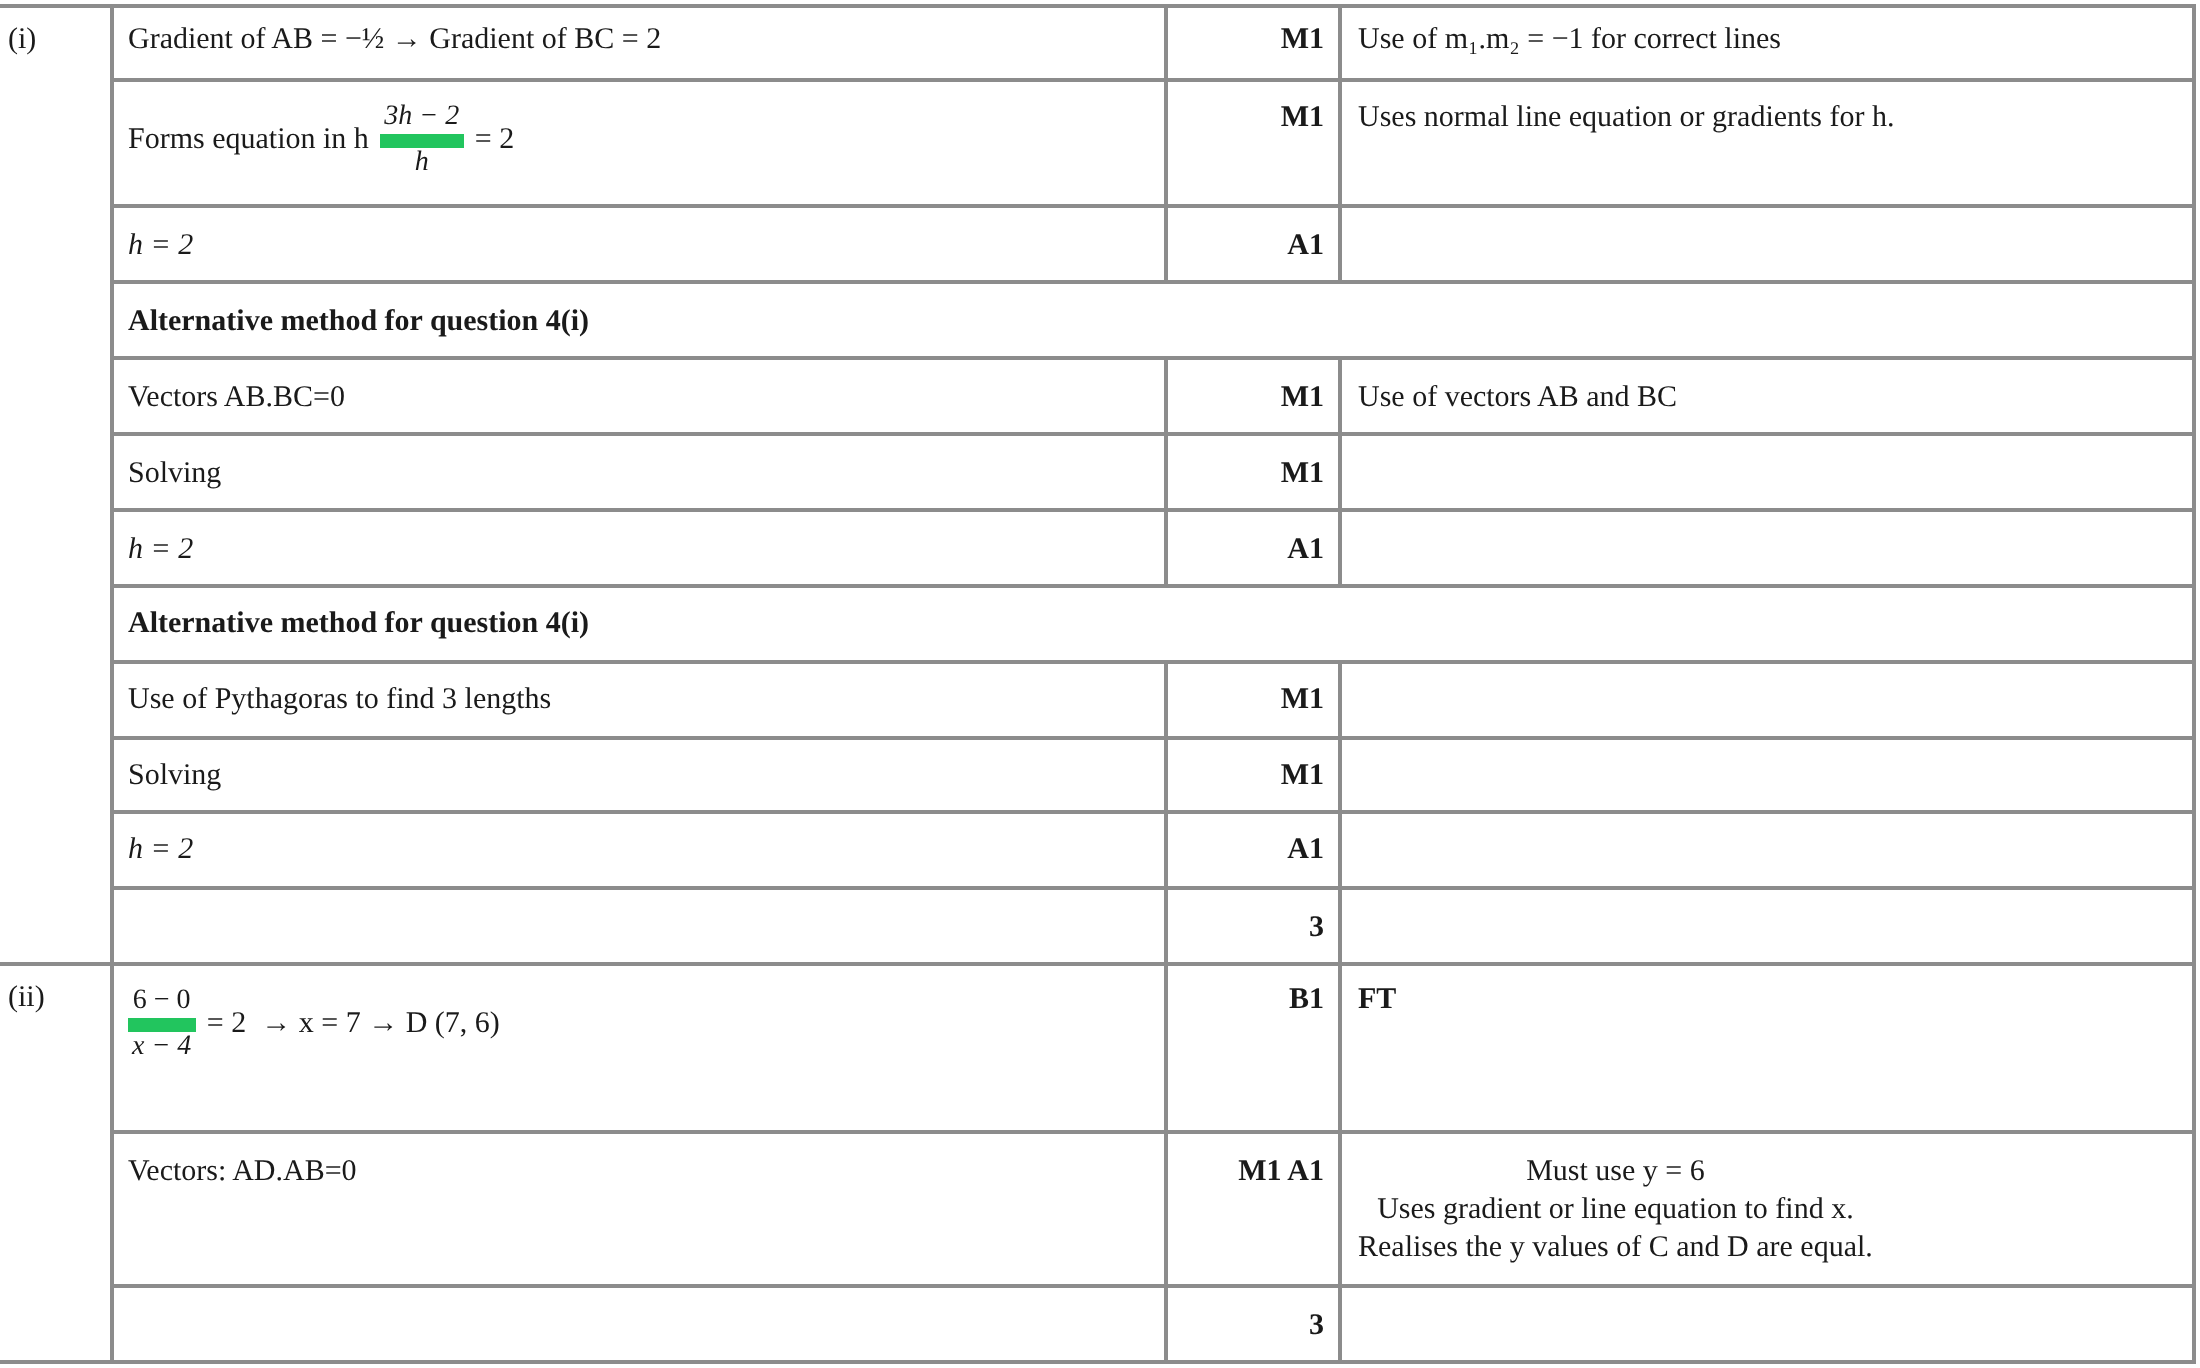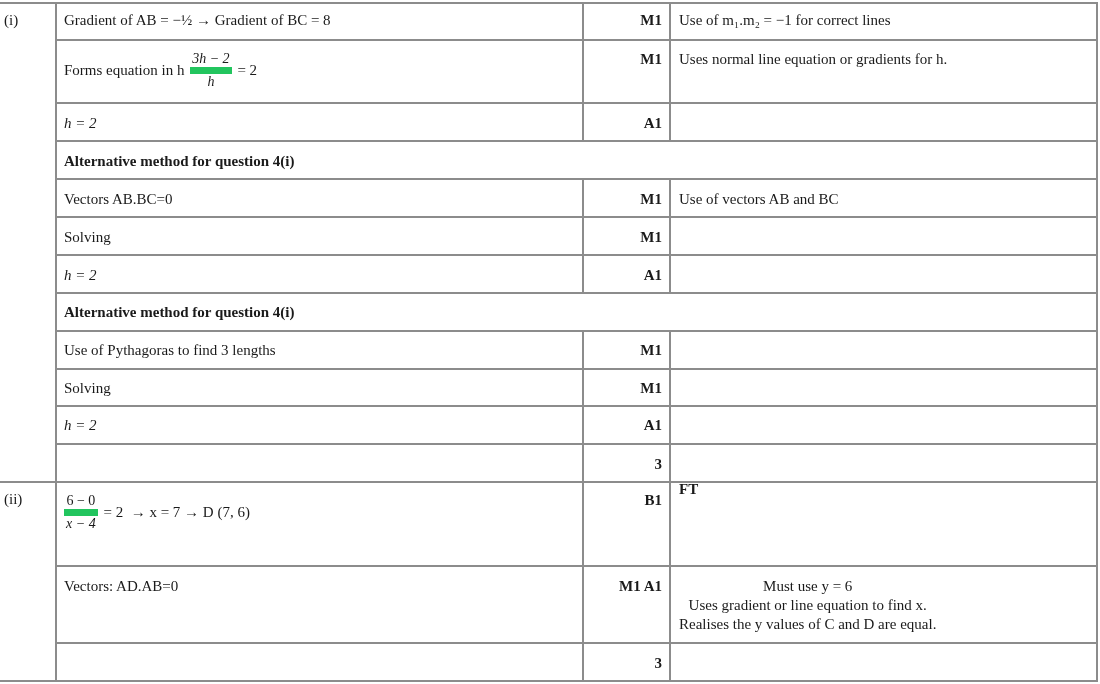--- a/index.html
+++ b/index.html
@@ -46,21 +46,21 @@
 <div class="vline" style="left:582px;top:178px;height:115px;"></div>
 <div class="vline" style="left:582px;top:330px;height:352px;"></div>
 <div class="vline" style="left:669px;top:2px;height:139px;"></div>
 <div class="vline" style="left:669px;top:178px;height:115px;"></div>
 <div class="vline" style="left:669px;top:330px;height:352px;"></div>
 <div class="vline" style="left:1096px;top:2px;height:680px;"></div>
 
 <div class="cell part" style="top:11px;">(i)</div>
 <div class="cell part" style="top:490px;">(ii)</div>
 
-<div class="cell ans" style="top:11px;">Gradient of AB = −½ → Gradient of BC = 8</div>
+<div class="cell ans" style="top:11px;">Gradient of AB = −½ → Gradient of BC = 2</div>
 <div class="cell mark" style="top:11px;">M1</div>
 <div class="cell guide" style="top:11px;">Use of m₁.m₂ = −1 for correct lines</div>
 
 <div class="cell ans" style="top:51px;">
   <span style="vertical-align:middle;">Forms equation in h</span>
   <span class="frac">
     <span class="num it">3h − 2</span>
     <span class="den it">h</span>
   </span>
   <span style="vertical-align:middle;">= 2</span>
@@ -99,21 +99,21 @@
 <div class="cell ans" style="top:492px;">
   <div style="margin-top:1px;">
     <span class="frac" style="margin-left:0;">
       <span class="num">6 − 0</span>
       <span class="den it">x − 4</span>
     </span>
     <span style="vertical-align:middle; white-space:pre;">= 2  → x = 7 → D (7, 6)</span>
   </div>
 </div>
 <div class="cell mark" style="top:491px;">B1</div>
-<div class="cell guide bold" style="top:480px;">FT</div>
+<div class="cell guide bold" style="top:491px;">FT</div>
 
 <div class="cell ans" style="top:577px;">Vectors: AD.AB=0</div>
 <div class="cell mark" style="top:577px;">M1 A1</div>
 <div class="cell guide" style="top:577px;text-align:center;">
   <div>Must use y = 6</div>
   <div>Uses gradient or line equation to find x.</div>
   <div>Realises the y values of C and D are equal.</div>
 </div>
 
 <div class="cell mark" style="top:654px;">3</div>

